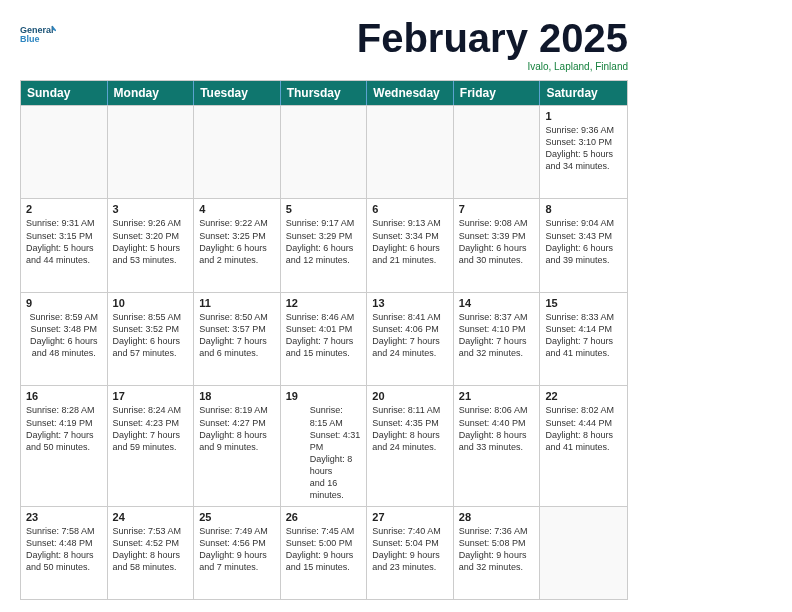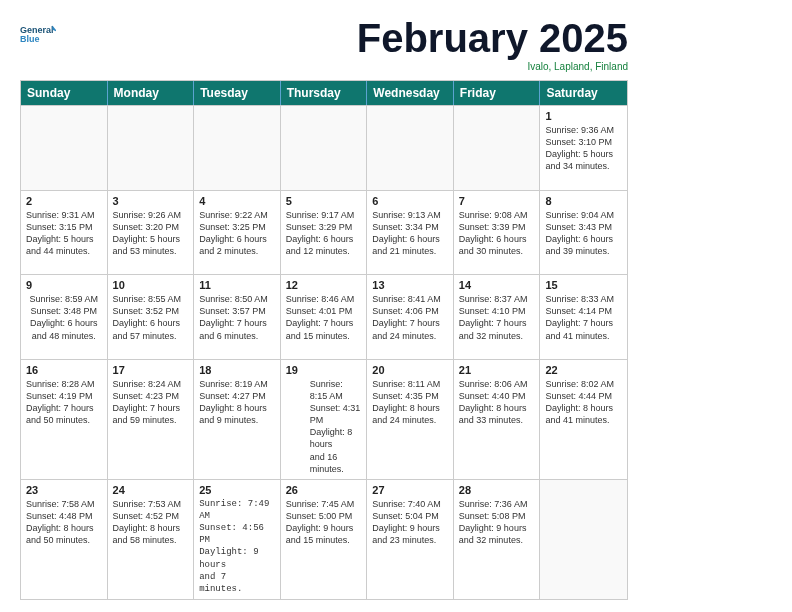--- a/index.html
+++ b/index.html
@@ -301,21 +301,21 @@
           </div>
           <div class="cal-cell">
             <span class="day-num">24</span>
             <div class="cell-text" style="white-space: pre-line;">Sunrise: 7:53 AM
 Sunset: 4:52 PM
 Daylight: 8 hours
 and 58 minutes.</div>
           </div>
           <div class="cal-cell">
             <span class="day-num">25</span>
-            <div class="cell-text" style="white-space: pre-line; font-family: Liberation Mono, monospace;">Sunrise: 7:49 AM
+            <div class="cell-text" style="white-space: pre-line;">Sunrise: 7:49 AM
 Sunset: 4:56 PM
 Daylight: 9 hours
 and 7 minutes.</div>
           </div>
           <div class="cal-cell">
             <span class="day-num">26</span>
             <div class="cell-text" style="white-space: pre-line;">Sunrise: 7:45 AM
 Sunset: 5:00 PM
 Daylight: 9 hours
 and 15 minutes.</div>

